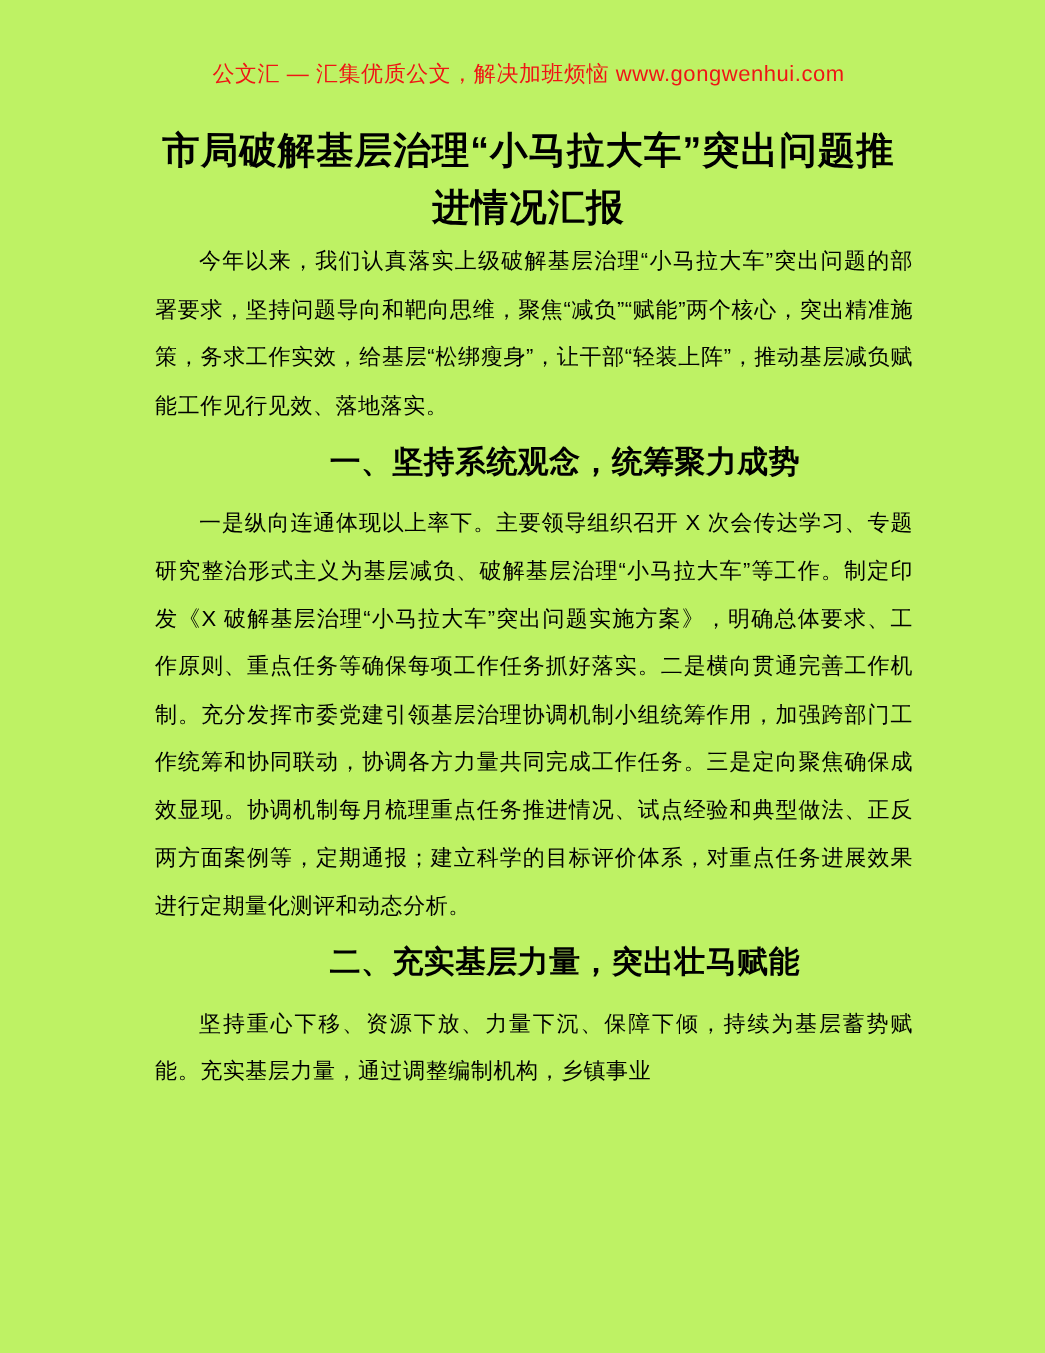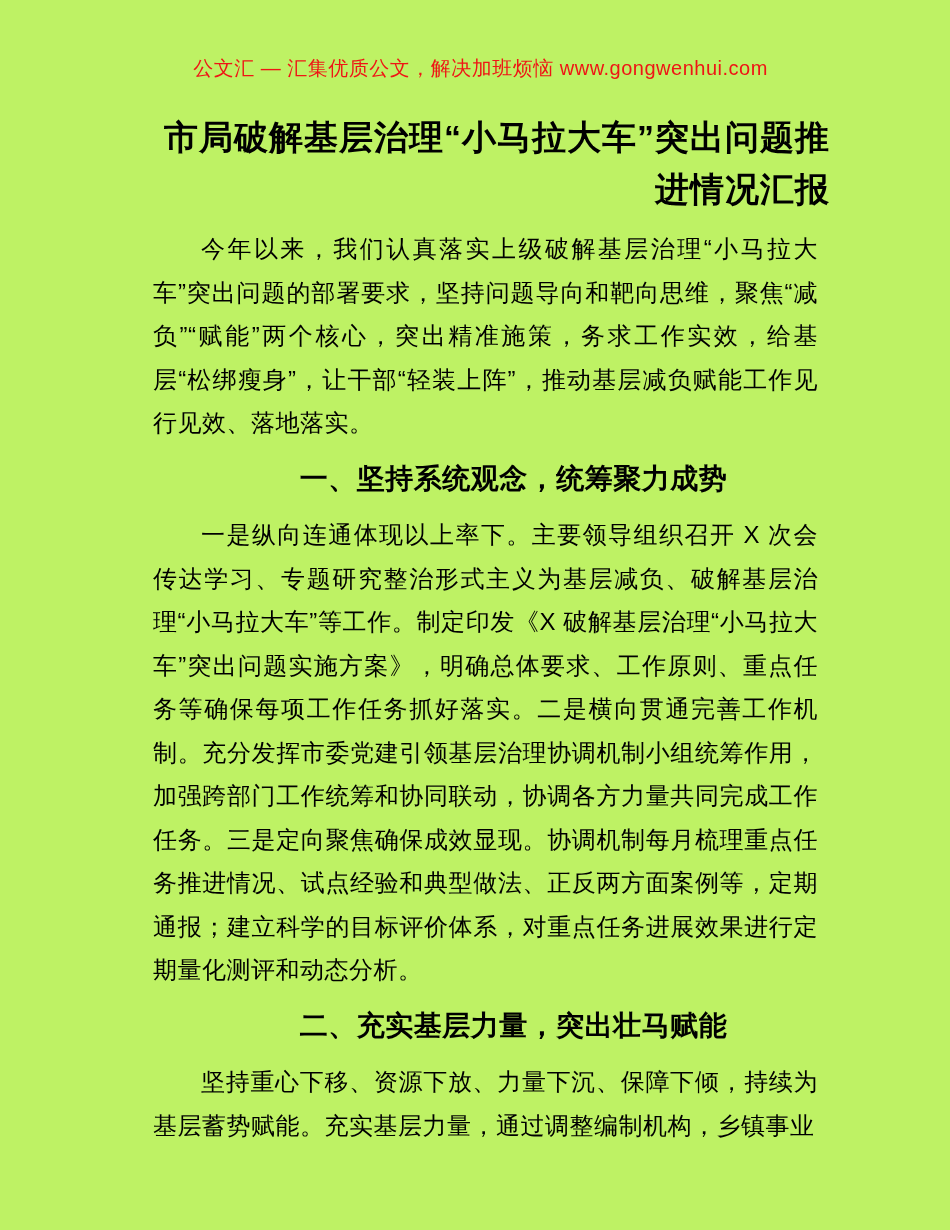--- a/index.html
+++ b/index.html
@@ -26,34 +26,34 @@
     font-size: 20px;
     line-height: 26px;
     letter-spacing: 0.5px;
     margin: 0 0 0 -10px; 
     white-space: nowrap;
   }
   .doc-title {
     font-size: 34px;
     font-weight: bold;
     line-height: 52px;
-    text-align: right;
+    text-align: center;
     margin: 30px 0 0 -10px;
     letter-spacing: 1px;
   }
   .body-text {
     margin-top: 2px;
   }
   .para {
-    font-size: 24px;
+    font-size: 20px;
     line-height: 43.5px;
     text-align: justify;
     text-justify: inter-ideograph;
     text-indent: 2em;
-    margin: 12px;
+    margin: 0;
     letter-spacing: 0.5px;
   }
   .heading {
     font-size: 28px;
     line-height: 43.5px;
     font-weight: bold;
     text-indent: 2em;
     margin: 7px 0 13px 0;
     letter-spacing: 0.5px;
     text-align: center;

